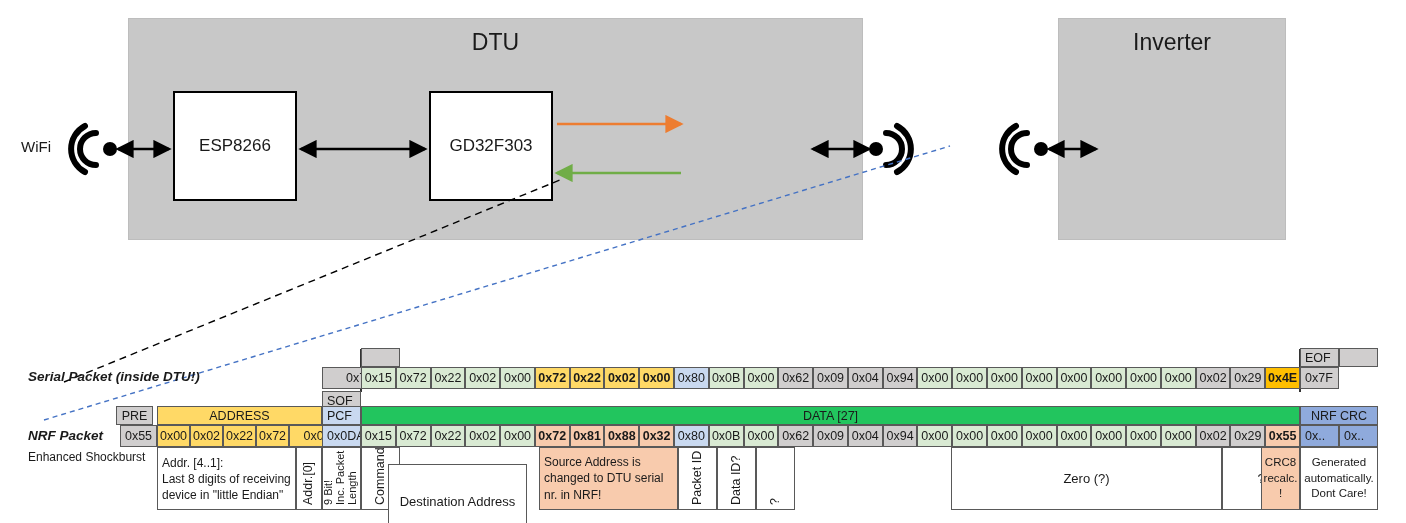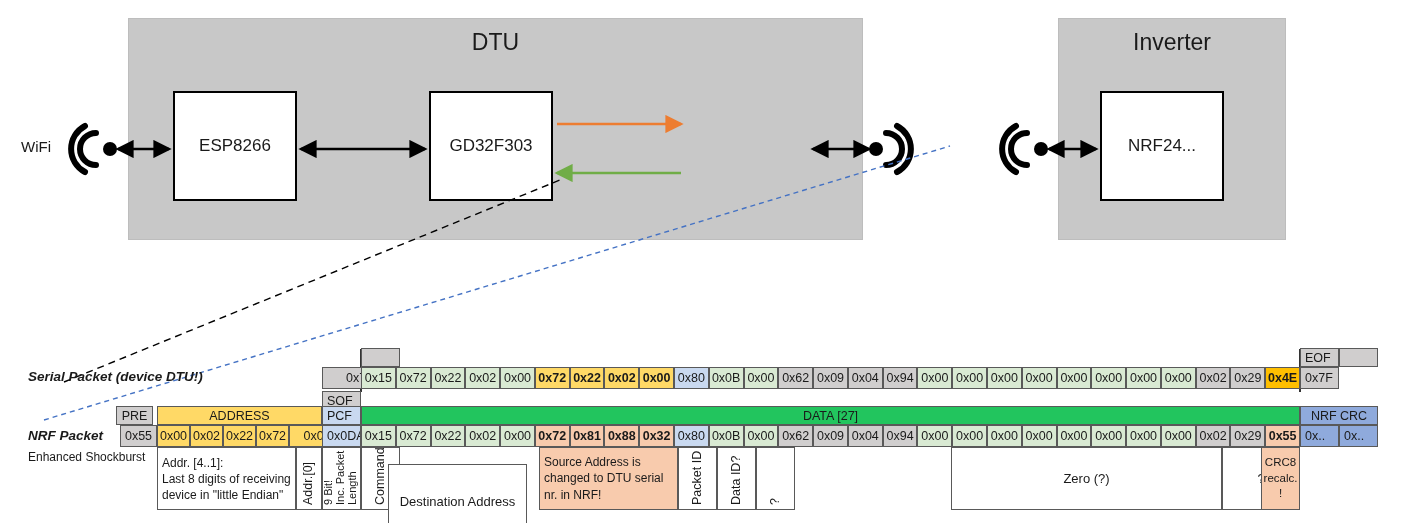--- a/index.html
+++ b/index.html
@@ -137,23 +137,20 @@
 
   <div class="enclosure" style="left:1058px; top:18px; width:228px; height:222px;">
     <div class="enclosure-title">Inverter</div>
   </div>
 
   <div class="chipbox" style="left:173px; top:91px; width:124px; height:110px;">
     <span>ESP8266</span>
   </div>
   <div class="chipbox" style="left:429px; top:91px; width:124px; height:110px;">
     <span>GD32F303</span>
-  </div>
-  <div class="chipbox" style="left:1100px; top:91px; width:124px; height:110px;">
-    <span>NRF24...</span>
   </div>
 
   <div class="wifi-label" style="left:21px; top:138px;">WiFi</div>
 
   <svg class="svg-layer" viewBox="0 0 1406 523">
     <defs>
       <marker id="ah-black" markerWidth="7" markerHeight="7" refX="6" refY="3.5" orient="auto" markerUnits="strokeWidth">
         <path d="M0,0 L7,3.5 L0,7 z" fill="#000000"></path>
       </marker>
       <marker id="ah-black-s" markerWidth="7" markerHeight="7" refX="1" refY="3.5" orient="auto" markerUnits="strokeWidth">
@@ -193,21 +190,21 @@
     <line x1="557" y1="124" x2="681" y2="124" stroke="#ED7D31" stroke-width="2.6" marker-end="url(#ah-orange)"></line>
     <line x1="557" y1="173" x2="681" y2="173" stroke="#70AD47" stroke-width="2.6" marker-start="url(#ah-green)"></line>
 
     <line x1="64" y1="382" x2="560" y2="180" stroke="#000000" stroke-width="1.4" stroke-dasharray="7,5"></line>
     <line x1="44" y1="420" x2="950" y2="146" stroke="#4472C4" stroke-width="1.4" stroke-dasharray="5,4"></line>
 
     <line x1="361" y1="349" x2="361" y2="392" stroke="#000000" stroke-width="1.6"></line>
     <line x1="1300" y1="349" x2="1300" y2="392" stroke="#000000" stroke-width="1.6"></line>
   </svg>
 
-  <div class="row-label" style="left:28px; top:369px;">Serial Packet (device DTU!)</div>
+  <div class="row-label" style="left:28px; top:369px;">Serial Packet (inside DTU!)</div>
   <div class="row-label" style="left:28px; top:428px;">NRF Packet</div>
   <div class="row-sublabel" style="left:28px; top:450px;">Enhanced Shockburst</div>
 
   <div class="cell left c-gray" style="left:322px; top:348px; width:39px; height:19px;margin-top:43px;">SOF</div>
   <div class="cell c-gray c-none" style="left:361px; top:348px; width:39px; height:19px; background:#d0cece; border:1px solid #595959;"></div>
   <div class="cell left c-gray" style="left:322px; top:367px; width:48px; height:22px;padding-left:23px;">0x7E</div>
 
   <div id="serial-bytes">
       <div class="cell c-green" style="left: 361px; top: 367px; width: 34.7778px; height: 22px;">0x15</div>
       <div class="cell c-green" style="left: 395.778px; top: 367px; width: 34.7778px; height: 22px;">0x72</div>
@@ -335,14 +332,19 @@
   <div class="desc" style="left:951px; top:447px; width:271px; height:63px;">Zero (?)</div>
 
   <div class="desc" style="left:1222px; top:447px; width:78px; height:63px;">?</div>
 
   <div class="desc salmon" style="left:1261px; top:447px; width:39px; height:63px; flex-direction:column; justify-content:center; font-size:11.5px;">
     <span>CRC8</span>
     <span>recalc.</span>
     <span>!</span>
   </div>
 
+  <div class="desc" style="left:1300px; top:447px; width:78px; height:63px; flex-direction:column; justify-content:center; font-size:11.5px;">
+    <span>Generated</span>
+    <span>automatically.</span>
+    <span>Dont Care!</span>
+  </div>
 
 </div>
 
 </body></html>

